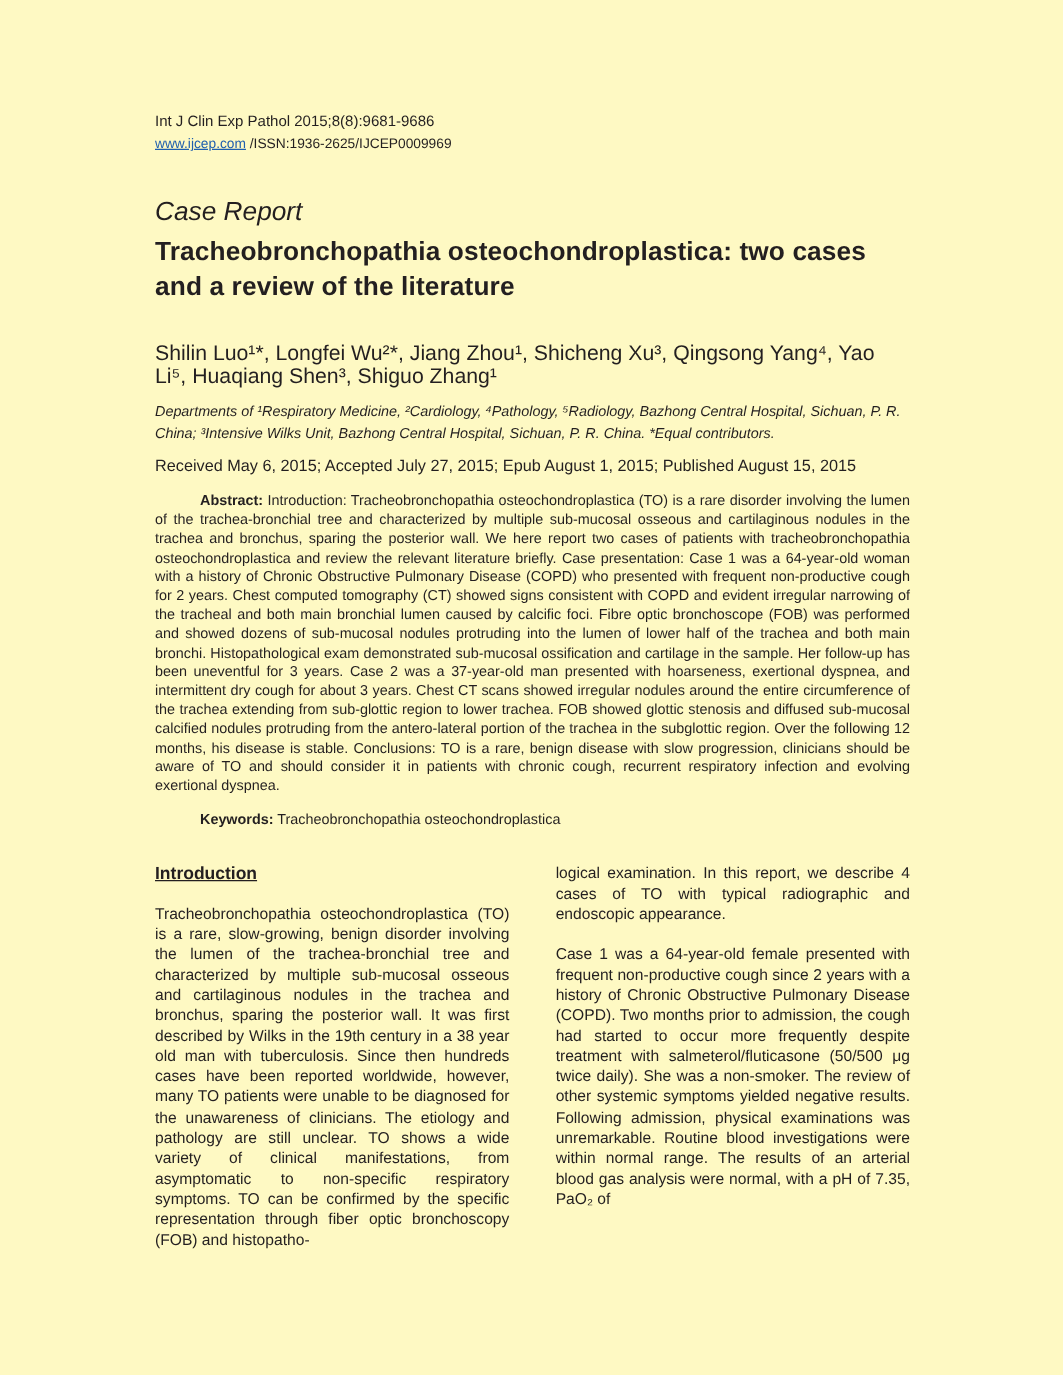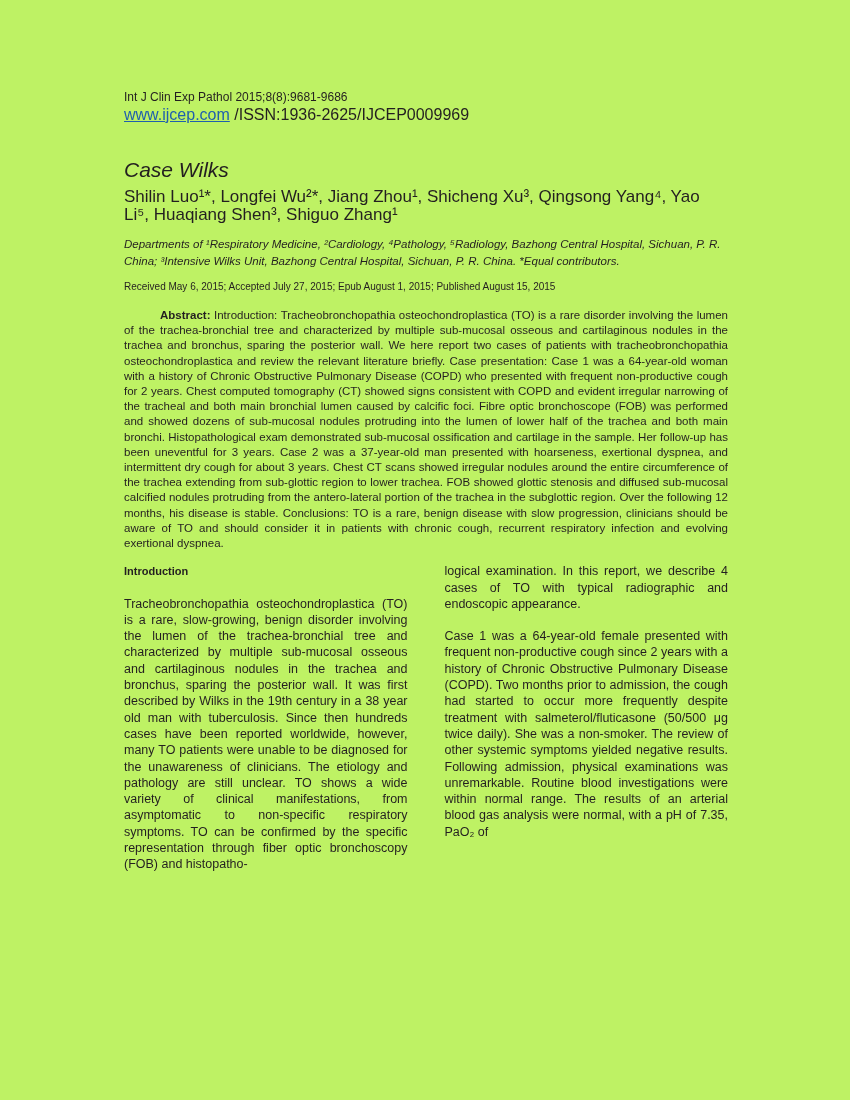--- a/index.html
+++ b/index.html
@@ -4,68 +4,70 @@
 <style>
   :root{
     --link_blue:#1f5fae;
     --text:#231f20;
   }
   html,body{margin:0;padding:0;background:#ffffff;}
   .page{
     position:relative;
     width:850px;
     height:1100px;
-    background:#bef264;
+    background:#fef9c3;
     overflow:hidden;
     font-family:"Liberation Sans", sans-serif;
     color:var(--text);
   }
   .content{
     position:absolute;
     left:124px;
     top:89px;
     width:604px;
   }
   .citation{font-size:12px; line-height:16px; margin:0 0 2px 0;}
-  .urlline{font-size:16px; line-height:16px; margin:0 0 34px 0;}
+  .urlline{font-size:11px; line-height:16px; margin:0 0 34px 0;}
   .urlline a{color:var(--link_blue); text-decoration:underline; cursor:pointer;}
   .article-type{font-size:21px; font-style:italic; line-height:26px; margin:0 0 5px 0; font-weight:400;}
   .title{font-size:21px; font-weight:bold; line-height:28px; margin:0 0 30px 0; letter-spacing:0.1px;}
   .authors{font-size:17px; line-height:17.5px; margin:0 0 13px 0;}
   .affiliations{font-size:11.5px; font-style:italic; line-height:16.5px; margin:0 0 10px 0;}
-  .dates{font-size:10px; line-height:16px; margin:0 0 13px 0;}
+  .dates{font-size:13px; line-height:16px; margin:0 0 13px 0;}
   .abstract{font-size:11.5px; line-height:15.2px; text-align:justify; margin:0 0 12px 0;}
   .keywords{font-size:11.5px; line-height:15.2px; margin:0 0 26px 0;}
   .bold{font-weight:bold;margin-left:36px;}
   .columns{display:flex; gap:37px;}
   .col{width:283.5px; font-size:12.5px; line-height:16.3px; text-align:justify;}
-  .col-heading{font-size:11px; font-weight:bold; text-align:left; margin:0 0 16px 0;}
+  .col-heading{font-size:14px; font-weight:bold; text-align:left; margin:0 0 16px 0;text-decoration:underline;}
   .col p.body-par{margin:0 0 16px 0;}
 </style>
 </head>
 <body>
 
 <div class="page">
   <div class="content">
 
     <div class="citation">Int J Clin Exp Pathol 2015;8(8):9681-9686</div>
 
     <div class="urlline"><a href="#">www.ijcep.com</a><span> /ISSN:1936-2625/IJCEP0009969</span></div>
 
-    <div class="article-type">Case Wilks</div>
+    <div class="article-type">Case Report</div>
 
+    <h1 class="title">Tracheobronchopathia osteochondroplastica: two cases and a review of the literature</h1>
 
     <p class="authors">Shilin Luo¹*, Longfei Wu²*, Jiang Zhou¹, Shicheng Xu³, Qingsong Yang⁴, Yao Li⁵, Huaqiang Shen³, Shiguo Zhang¹</p>
 
     <p class="affiliations">Departments of ¹Respiratory Medicine, ²Cardiology, ⁴Pathology, ⁵Radiology, Bazhong Central Hospital, Sichuan, P. R. China; ³Intensive Wilks Unit, Bazhong Central Hospital, Sichuan, P. R. China. *Equal contributors.</p>
 
     <p class="dates">Received May 6, 2015; Accepted July 27, 2015; Epub August 1, 2015; Published August 15, 2015</p>
 
     <p class="abstract"><span class="bold">Abstract:</span><span> Introduction: Tracheobronchopathia osteochondroplastica (TO) is a rare disorder involving the lumen of the trachea-bronchial tree and characterized by multiple sub-mucosal osseous and cartilaginous nodules in the trachea and bronchus, sparing the posterior wall. We here report two cases of patients with tracheobronchopathia osteochondroplastica and review the relevant literature briefly. Case presentation: Case 1 was a 64-year-old woman with a history of Chronic Obstructive Pulmonary Disease (COPD) who presented with frequent non-productive cough for 2 years. Chest computed tomography (CT) showed signs consistent with COPD and evident irregular narrowing of the tracheal and both main bronchial lumen caused by calcific foci. Fibre optic bronchoscope (FOB) was performed and showed dozens of sub-mucosal nodules protruding into the lumen of lower half of the trachea and both main bronchi. Histopathological exam demonstrated sub-mucosal ossification and cartilage in the sample. Her follow-up has been uneventful for 3 years. Case 2 was a 37-year-old man presented with hoarseness, exertional dyspnea, and intermittent dry cough for about 3 years. Chest CT scans showed irregular nodules around the entire circumference of the trachea extending from sub-glottic region to lower trachea. FOB showed glottic stenosis and diffused sub-mucosal calcified nodules protruding from the antero-lateral portion of the trachea in the subglottic region. Over the following 12 months, his disease is stable. Conclusions: TO is a rare, benign disease with slow progression, clinicians should be aware of TO and should consider it in patients with chronic cough, recurrent respiratory infection and evolving exertional dyspnea.</span></p>
 
+    <p class="keywords"><span class="bold">Keywords:</span><span> Tracheobronchopathia osteochondroplastica</span></p>
 
     <div class="columns">
 
       <div class="col">
         <h2 class="col-heading">Introduction</h2>
         <p class="body-par">Tracheobronchopathia osteochondroplastica (TO) is a rare, slow-growing, benign disorder involving the lumen of the trachea-bronchial tree and characterized by multiple sub-mucosal osseous and cartilaginous nodules in the trachea and bronchus, sparing the posterior wall. It was first described by Wilks in the 19th century in a 38 year old man with tuberculosis. Since then hundreds cases have been reported worldwide, however, many TO patients were unable to be diagnosed for the unawareness of clinicians. The etiology and pathology are still unclear. TO shows a wide variety of clinical manifestations, from asymptomatic to non-specific respiratory symptoms. TO can be confirmed by the specific representation through fiber optic bronchoscopy (FOB) and histopatho-</p>
       </div>
 
       <div class="col">
         <p class="body-par">logical examination. In this report, we describe 4 cases of TO with typical radiographic and endoscopic appearance.</p>

